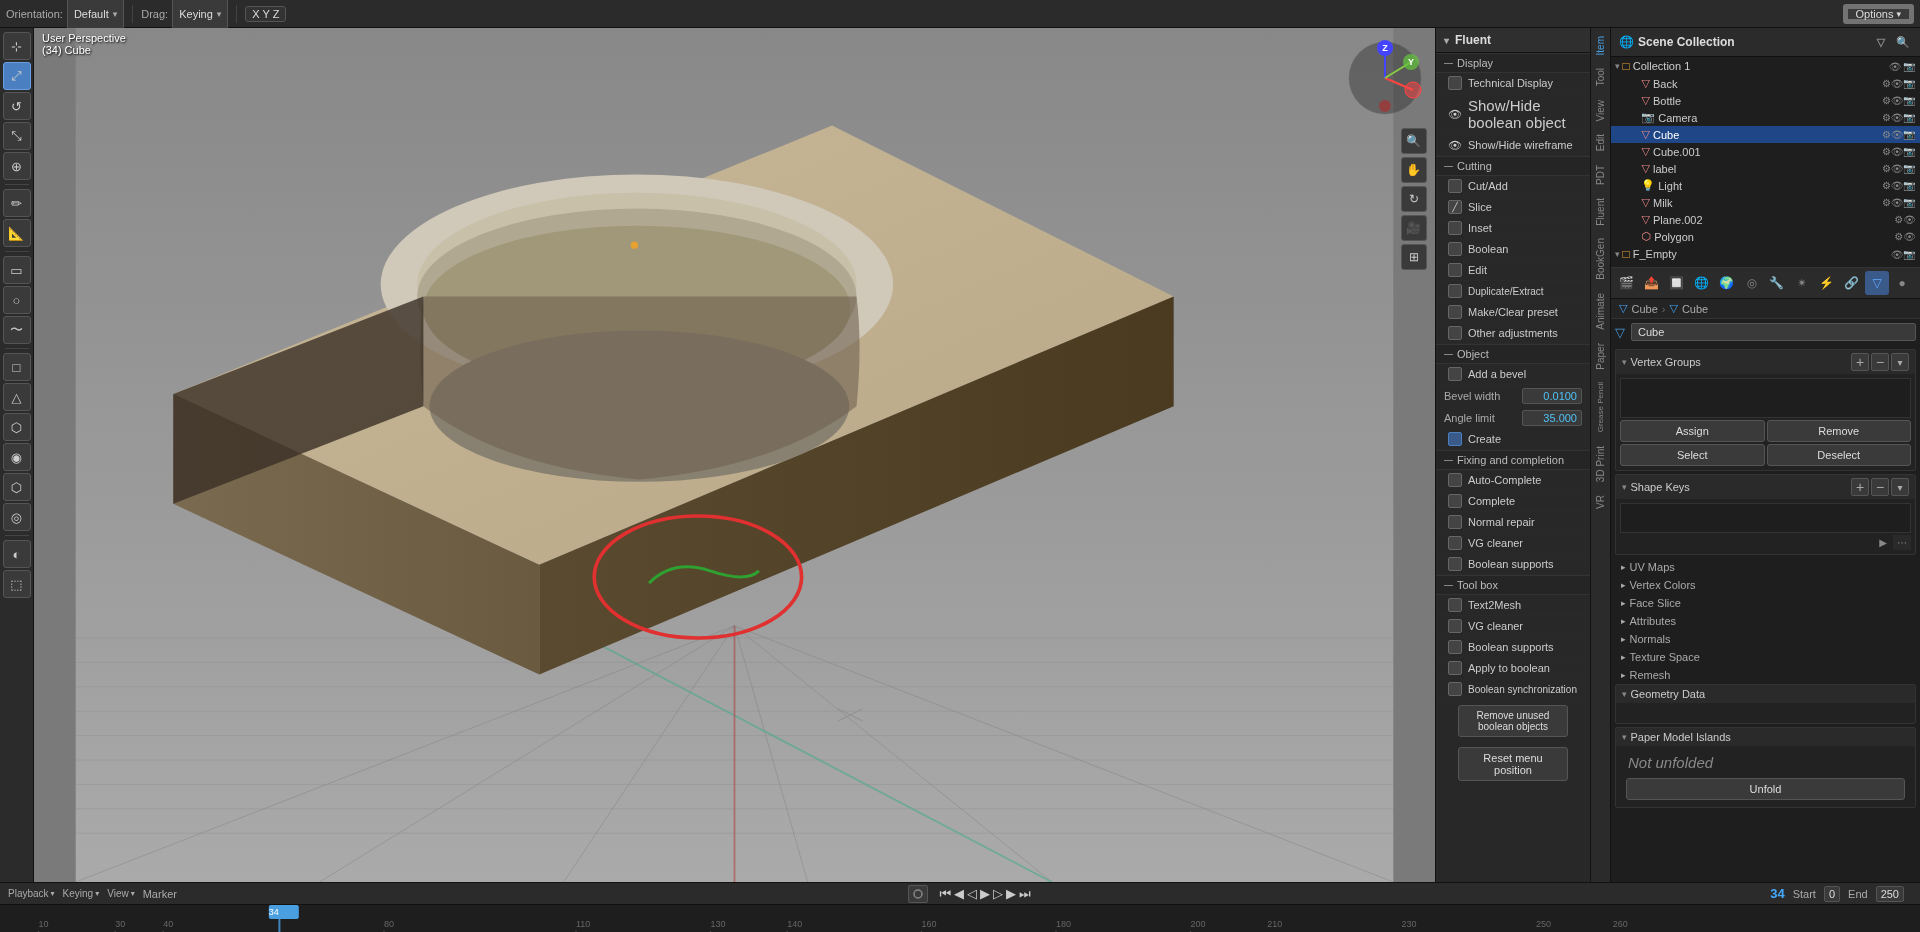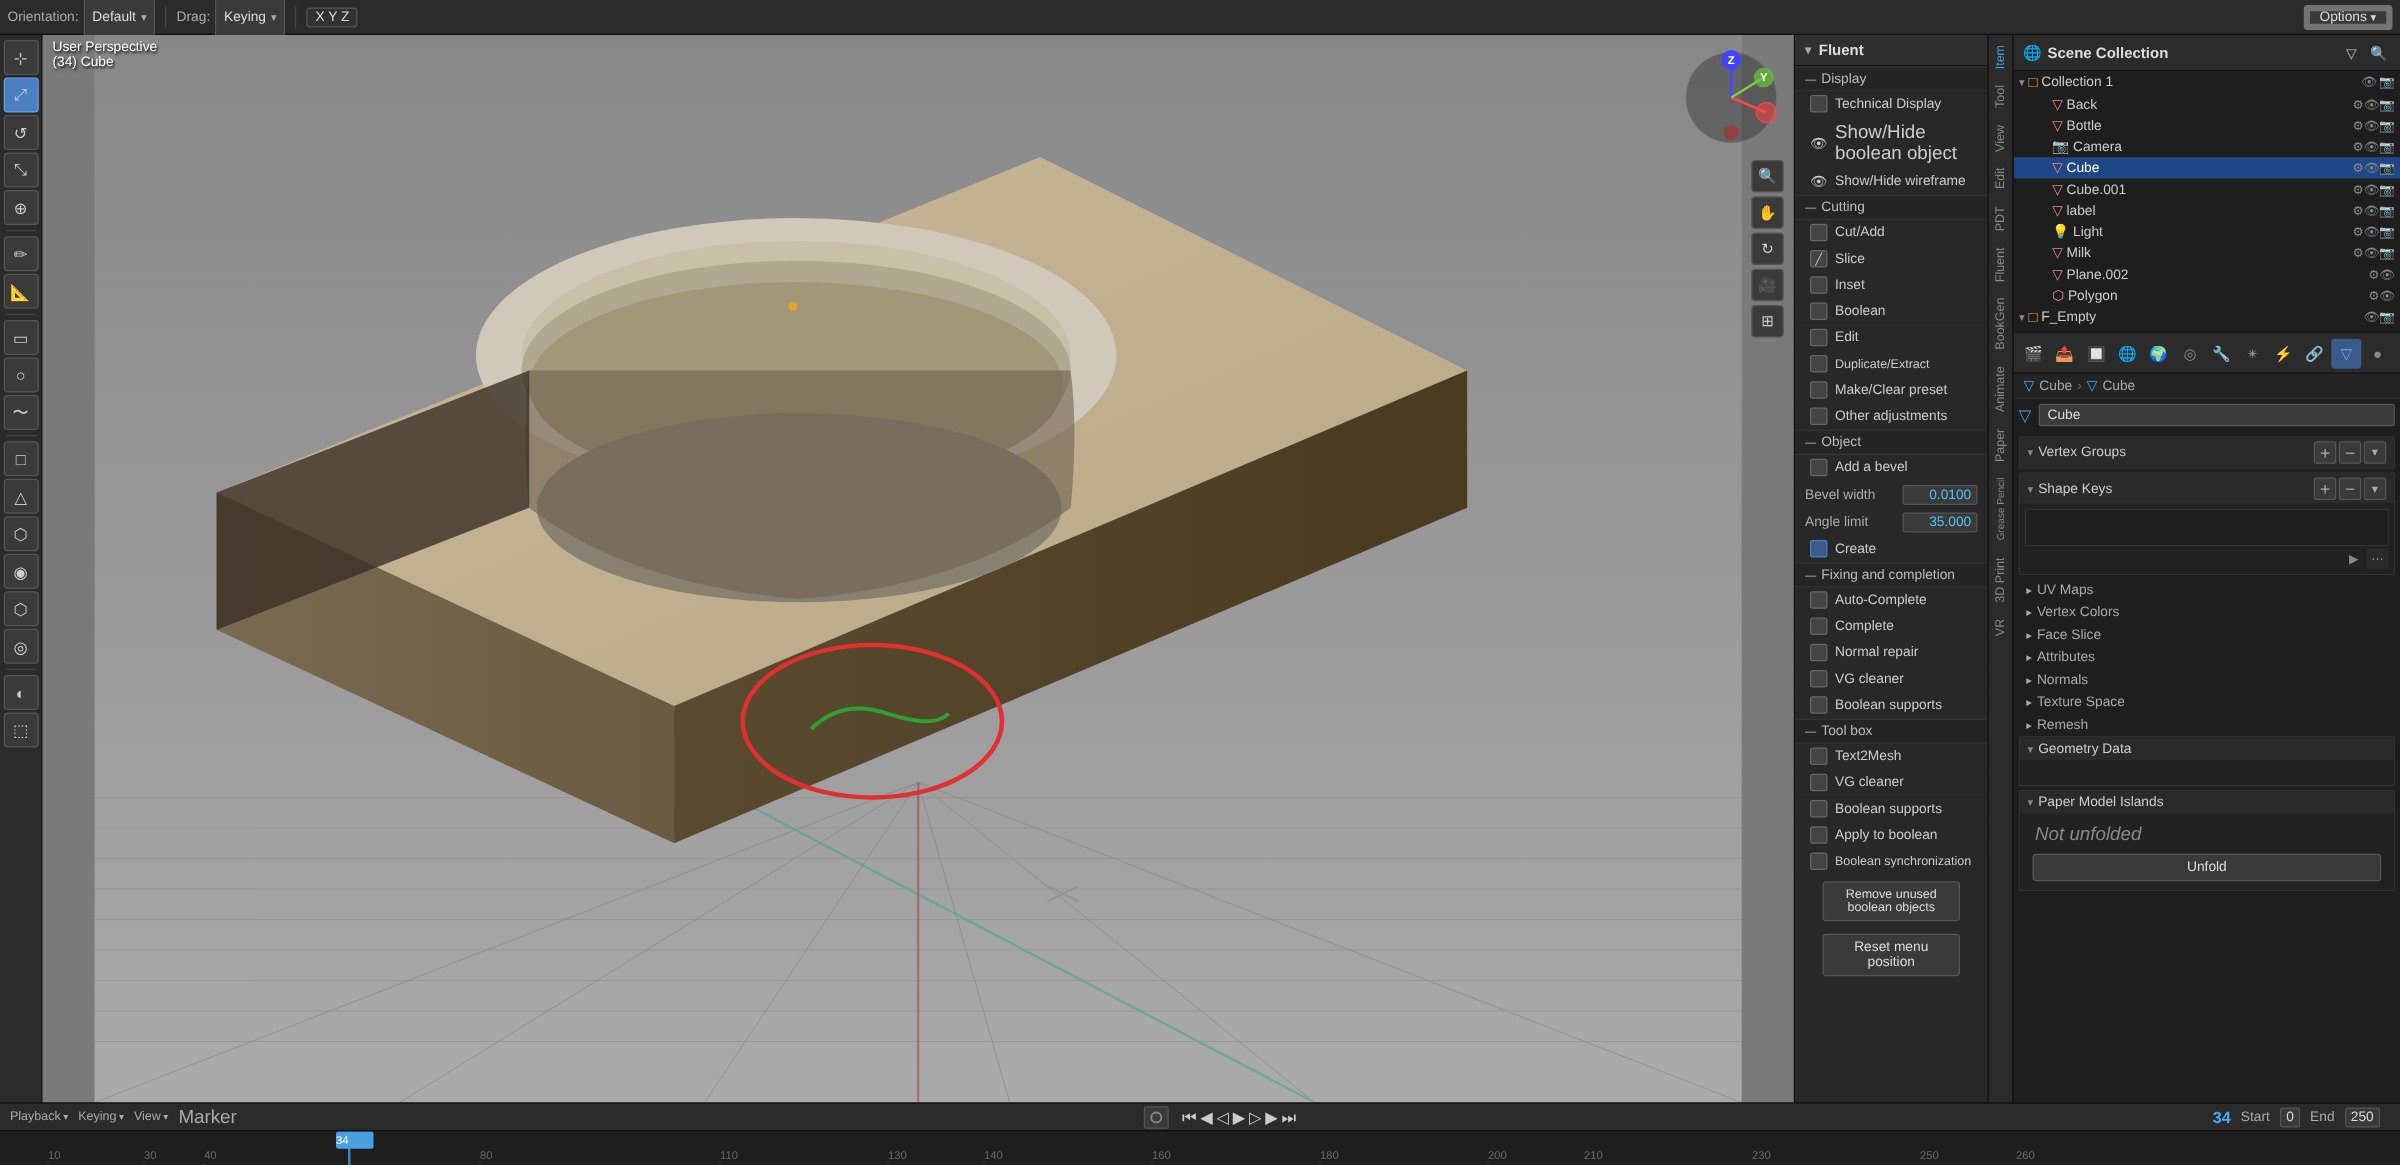--- a/index.html
+++ b/index.html
@@ -1079,20 +1079,32 @@
         <div class="collapsible-section">
           <div class="col-sec-header">
             <span class="arr">▾</span>
             <span>Vertex Groups</span>
             <div style="margin-left:auto;display:flex;gap:2px;">
               <div class="vg-add-btn">+</div>
               <div class="vg-remove-btn">−</div>
               <div class="vg-add-btn" style="font-size:10px;">▾</div>
             </div>
           </div>
+          <div class="col-sec-body">
+
+            <div style="height:40px;background:#1e1e1e;border:1px solid #333;"></div>
+            <div style="display:flex;gap:2px;margin-top:2px;">
+              <div class="full-btn" style="flex:1;margin:0;">Assign</div>
+              <div class="full-btn" style="flex:1;margin:0;">Remove</div>
+            </div>
+            <div style="display:flex;gap:2px;margin-top:2px;">
+              <div class="full-btn" style="flex:1;margin:0;">Select</div>
+              <div class="full-btn" style="flex:1;margin:0;">Deselect</div>
+            </div>
+          </div>
         </div>
 
         <div class="collapsible-section">
           <div class="col-sec-header">
             <span class="arr">▾</span>
             <span>Shape Keys</span>
             <div style="margin-left:auto;display:flex;gap:2px;">
               <div class="vg-add-btn">+</div>
               <div class="vg-remove-btn">−</div>
               <div class="vg-add-btn" style="font-size:10px;">▾</div>
@@ -1168,21 +1180,21 @@
 
   </div>
 
 </div>
 
 <div id="timeline">
   <div id="timeline-header">
     <div class="timeline-btn">Playback</div>
     <div class="timeline-btn">Keying</div>
     <div class="timeline-btn">View</div>
-    <div style="color:#aaa;font-size:15px;cursor:pointer;">Marker</div>
+    <div style="color:#aaa;font-size:11px;cursor:pointer;">Marker</div>
 
     <div class="play-controls">
 
       <div style="display:flex;align-items:center;gap:3px;margin-right:8px;">
         <div style="width:20px;height:18px;background:#3a3a3a;border:1px solid #555;border-radius:2px;display:flex;align-items:center;justify-content:center;cursor:pointer;">
           <svg width="12" height="12" viewBox="0 0 12 12">
               <circle cx="6" cy="6" r="4" fill="none" stroke="#888" stroke-width="1.5"></circle>
             </svg>
         </div>
       </div>

